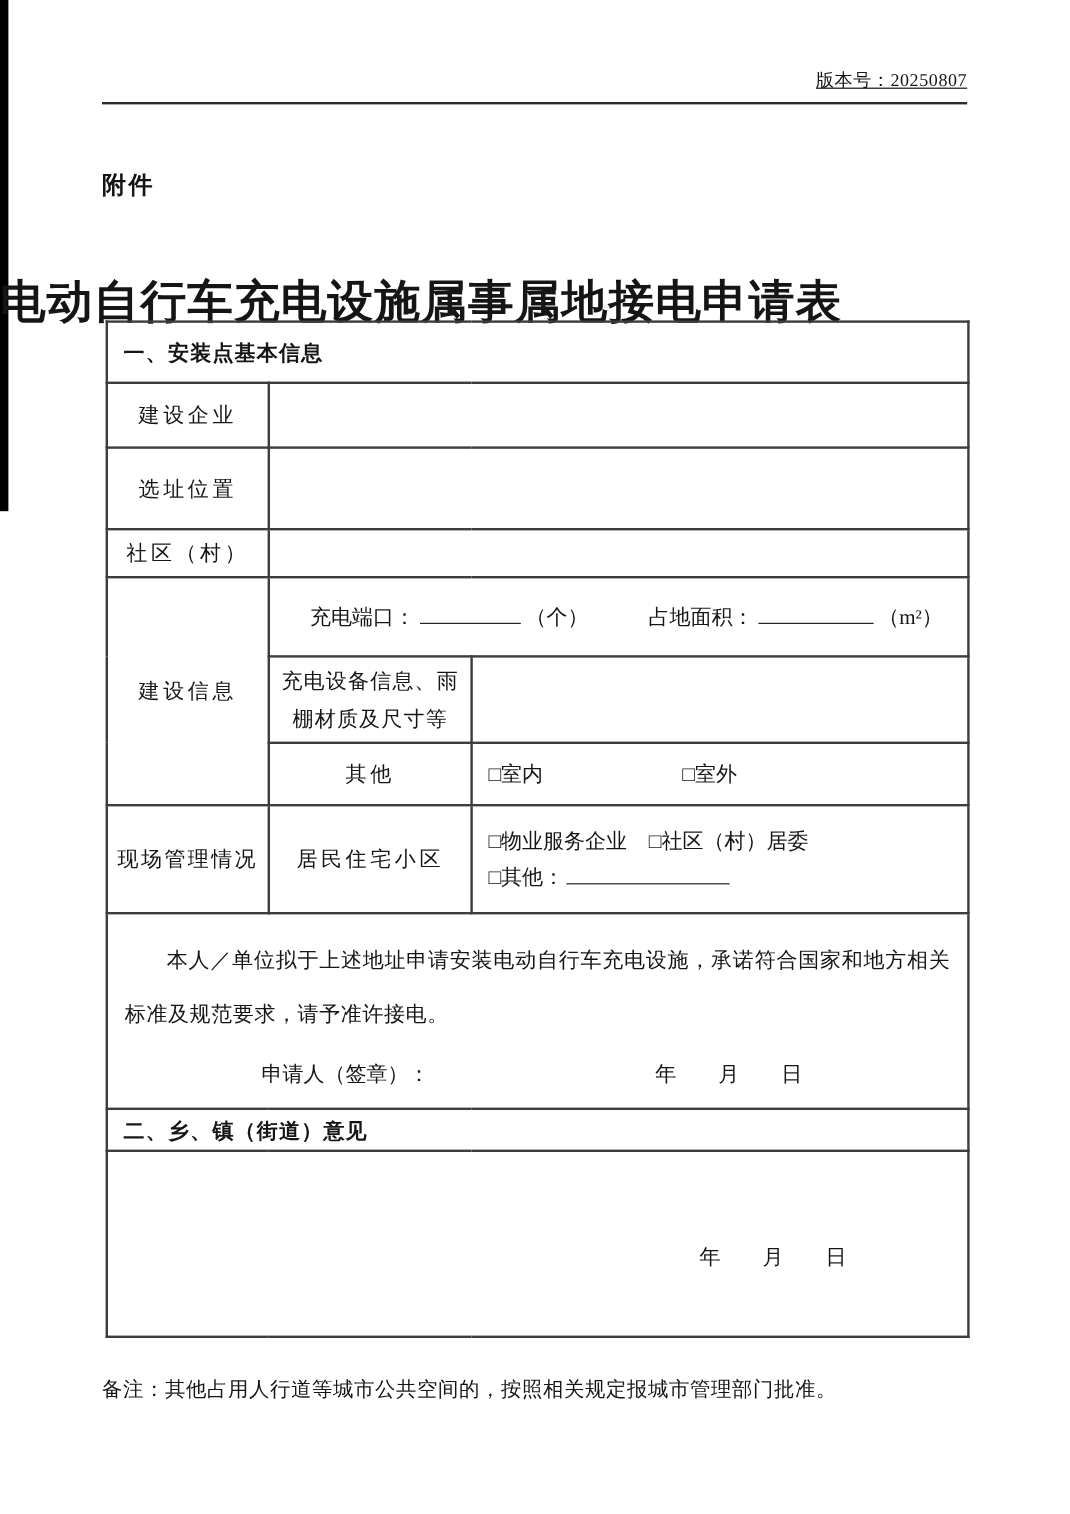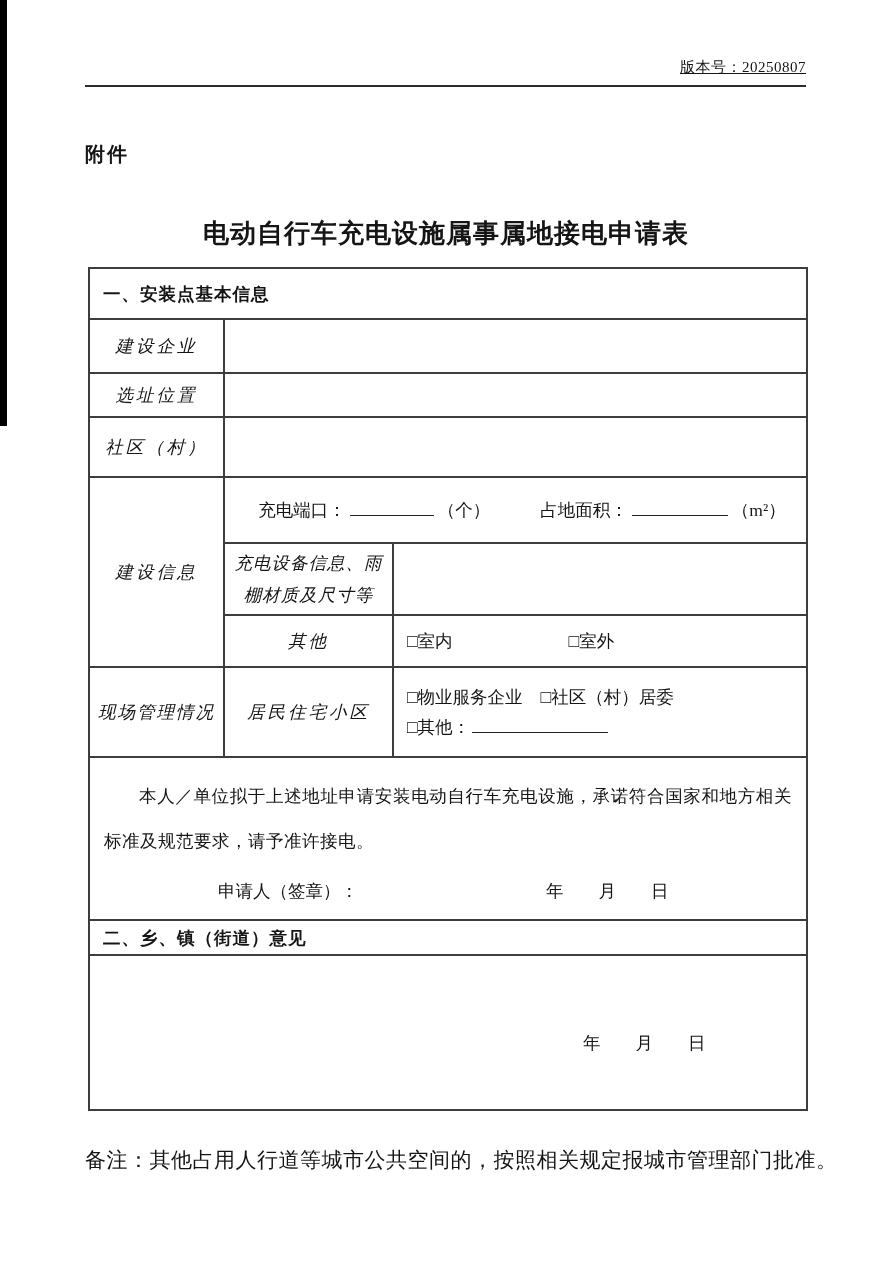--- a/index.html
+++ b/index.html
@@ -9,55 +9,55 @@
     overflow:hidden;
   }
   .scan-edge{position:absolute;left:0;top:0;width:7px;height:426px;background:#000;}
   .version{position:absolute;top:58px;right:86px;font-size:15px;letter-spacing:0.5px;text-decoration:underline;}
   .top-rule{position:absolute;left:85px;top:85px;width:721px;border-top:2px solid #2b2b2b;}
   .attachment{
     position:absolute;left:85px;top:141px;font-size:20px;font-weight:bold;
     font-family:"Liberation Sans","DejaVu Sans",sans-serif;letter-spacing:2px;
   }
   .page-title{
-    position:absolute;left:0;top:216px;width:100%;text-align:center;
-    font-size:26px;font-weight:bold;letter-spacing:1px;
+    position:absolute;left:0;top:226px;width:100%;
+    font-size:38px;font-weight:bold;letter-spacing:1px;
   }
   table.form{
     position:absolute;left:88px;top:267px;width:718px;
     border-collapse:collapse;table-layout:fixed;
   }
   table.form td{
     border:2px solid #3d3d3d;font-size:17.5px;overflow:hidden;margin-left:48px;
   }
   td.sec-header{
     font-family:"Liberation Sans","DejaVu Sans",sans-serif;
     font-weight:bold;font-size:17px;padding:0 0 0 13px;letter-spacing:1px;
   }
-  td.label-cell{text-align:center;letter-spacing:3px;font-style:italic;}
+  td.label-cell{text-align:center;letter-spacing:3px;}
   td.content-cell{padding:0 0 0 13px;}
   .blank{display:inline-block;border-bottom:1.5px solid #222;height:15px;vertical-align:baseline;}
   .blank-port{width:84px;margin:0 4px;}
   .blank-area{width:96px;margin:0 4px;}
   .blank-other{width:136px;margin-left:2px;}
   .port-row{display:flex;align-items:baseline;white-space:nowrap;justify-content:center;}
   .area-group{margin-left:50px;}
   .cb-line{line-height:30px;white-space:nowrap;}
   .cb-gap{margin-right:18px;}
   .mgmt-cell{padding:6px 0 6px 12px;}
   td.decl-cell{vertical-align:top;padding:16px 14px 0 14px;}
   .declaration{
     margin:0;text-indent:2em;line-height:45px;font-size:17.5px;
     text-align:justify;letter-spacing:0.5px;
   }
   .applicant-row{display:flex;margin-top:15px;padding-left:114px;white-space:nowrap;}
   .applicant-row .date{margin-left:188px;}
   td.opinion-cell{vertical-align:top;}
   .opinion-date{display:inline-block;margin:74px 0 0 492px;white-space:nowrap;}
-  .note{position:absolute;left:85px;top:1146px;font-size:21px;letter-spacing:0.5px;}
+  .note{position:absolute;left:85px;top:1146px;font-size:17px;letter-spacing:0.5px;}
 </style>
 </head>
 <body>
 
 <div class="scan-edge"></div>
 
 <div class="version">版本号：20250807</div>
 <div class="top-rule"></div>
 <div class="attachment">附件</div>
 <div class="page-title">电动自行车充电设施属事属地接电申请表</div>
@@ -72,26 +72,26 @@
   <tbody>
       <tr style="height:51px">
     <td colspan="3" class="sec-header">一、安装点基本信息</td>
   </tr>
 
   <tr style="height:54px">
     <td class="label-cell">建设企业</td>
     <td colspan="2" class="content-cell"></td>
   </tr>
 
-  <tr style="height:44px">
+  <tr style="height:68px">
     <td class="label-cell">选址位置</td>
     <td colspan="2" class="content-cell"></td>
   </tr>
 
-  <tr style="height:60px">
+  <tr style="height:40px">
     <td class="label-cell">社区（村）</td>
     <td colspan="2" class="content-cell"></td>
   </tr>
 
   <tr style="height:66px">
     <td rowspan="3" class="label-cell">建设信息</td>
     <td colspan="2" class="content-cell">
       <div class="port-row">
         <span>充电端口：</span>
             <span class="blank blank-port"></span>

